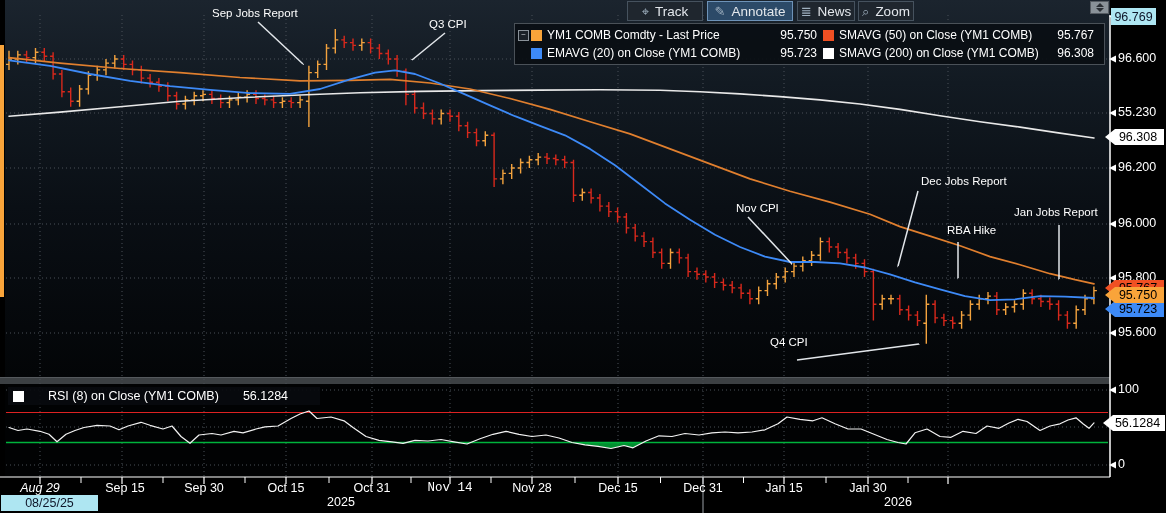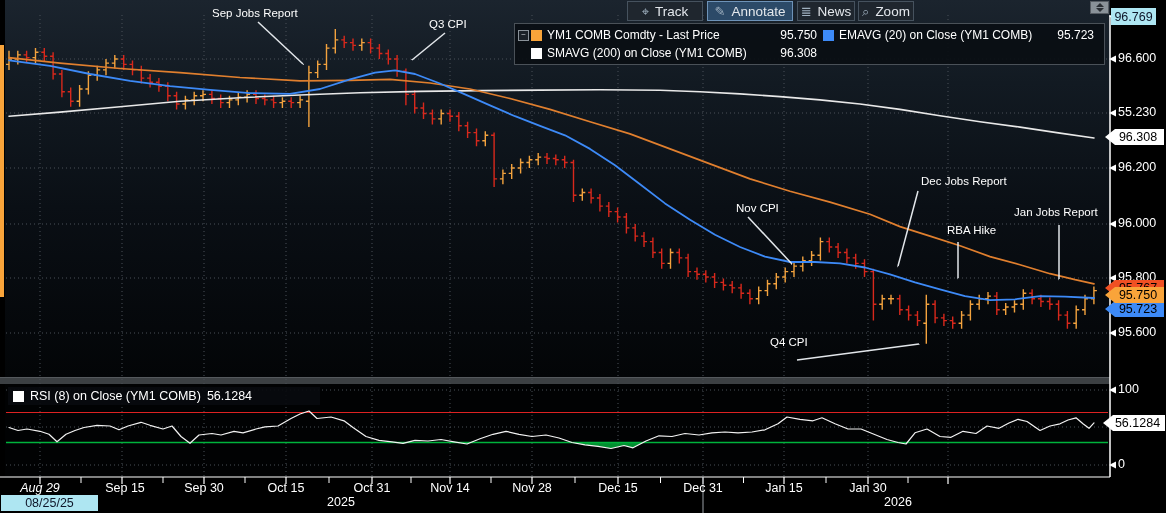--- a/index.html
+++ b/index.html
@@ -31,21 +31,21 @@
           color:#c8cdd2;font-size:8px;line-height:7px;text-align:center;background:#1a2027;}
   #lg-grid{position:absolute;left:16px;top:2px;right:4px;bottom:2px;display:grid;
           grid-template-columns:292px 1fr;grid-template-rows:1fr 1fr;}
   .lg-item{display:flex;align-items:center;gap:5px;font-size:12px;color:#fff;white-space:nowrap;}
   .sw{width:11px;height:11px;flex:0 0 11px;}
   .sw-amber{background:#f9a43a;} .sw-red{background:#f05023;} .sw-blue{background:#3d8af7;} .sw-white{background:#fff;}
   .lg-label{flex:1;}
   .lg-val{text-align:right;padding-right:6px;}
   
   #rsi-legend{left:8px;top:387px;width:312px;height:18px;background:rgba(8,10,14,0.92);
-          display:flex;align-items:center;gap:6px;padding-left:5px;box-sizing:border-box;
+          display:flex;align-items:center;gap:24px;padding-left:5px;box-sizing:border-box;
           font-size:12.5px;color:#fff;white-space:nowrap;}
   
   .axlab{color:#fff;font-size:12.5px;left:1118px;white-space:nowrap;}
   .datelab{color:#fff;font-size:12.5px;top:481px;transform:translateX(-50%);white-space:nowrap;}
   .yearlab{color:#fff;font-size:12.5px;top:495px;transform:translateX(-50%);}
   
   .flag{left:1105px;width:59px;height:16px;color:#000;font-size:12.5px;
         display:flex;align-items:center;justify-content:center;padding-left:7px;box-sizing:border-box;
         clip-path:polygon(0 50%,10px 0,100% 0,100% 100%,10px 100%);}
   .cyanbadge{background:#aee6f2;color:#0f172a;font-size:12.5px;display:flex;align-items:center;
@@ -190,20 +190,25 @@
 
   <div class="abs" id="legend">
     <div class="lg-exp">−</div>
     <div id="lg-grid">
       <div class="lg-item">
         <span class="sw sw-amber"></span>
         <span class="lg-label">YM1 COMB Comdty - Last Price</span>
         <span class="lg-val">95.750</span>
       </div>
       <div class="lg-item">
+        <span class="sw sw-red"></span>
+        <span class="lg-label">SMAVG (50)  on Close (YM1 COMB)</span>
+        <span class="lg-val">95.767</span>
+      </div>
+      <div class="lg-item">
         <span class="sw sw-blue"></span>
         <span class="lg-label">EMAVG (20)  on Close (YM1 COMB)</span>
         <span class="lg-val">95.723</span>
       </div>
       <div class="lg-item">
         <span class="sw sw-white"></span>
         <span class="lg-label">SMAVG (200)  on Close (YM1 COMB)</span>
         <span class="lg-val">96.308</span>
       </div>
     </div>
@@ -231,21 +236,21 @@
   <div class="abs flag" style="top:280px;background:#f05023;">95.767</div>
   <div class="abs flag" style="top:301px;background:#3d8af7;">95.723</div>
   <div class="abs flag" style="top:287px;background:#f9a43a;">95.750</div>
   <div class="abs flag" style="top:415px;background:#ffffff;width:62px;left:1103px;">56.1284</div>
 
   <span class="abs datelab" style="left: 40px; font-style: italic;">Aug 29</span>
   <span class="abs datelab" style="left: 125px;">Sep 15</span>
   <span class="abs datelab" style="left: 204px;">Sep 30</span>
   <span class="abs datelab" style="left: 286px;">Oct 15</span>
   <span class="abs datelab" style="left: 372px;">Oct 31</span>
-  <span class="abs datelab" style="left: 450px;">Nov 14</span>
+  <span class="abs datelab" style="left: 450px; font-family: Liberation Mono, monospace;">Nov 14</span>
   <span class="abs datelab" style="left: 532px;">Nov 28</span>
   <span class="abs datelab" style="left: 618px;">Dec 15</span>
   <span class="abs datelab" style="left: 703px; text-align: center;">Dec 31</span>
   <span class="abs datelab" style="left: 784px;">Jan 15</span>
   <span class="abs datelab" style="left: 868px;">Jan 30</span>
   <span class="abs datelab" style="left: 992px; margin-top: 47px;">Feb 13</span>
   <span class="abs yearlab" style="left: 341px;">2025</span>
   <span class="abs yearlab" style="left: 898px;">2026</span>
   <div class="abs cyanbadge" id="start-date">08/25/25</div>
 

